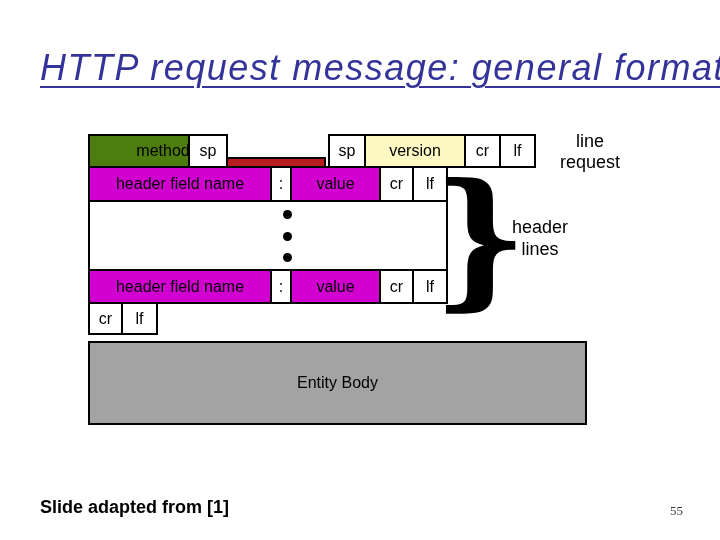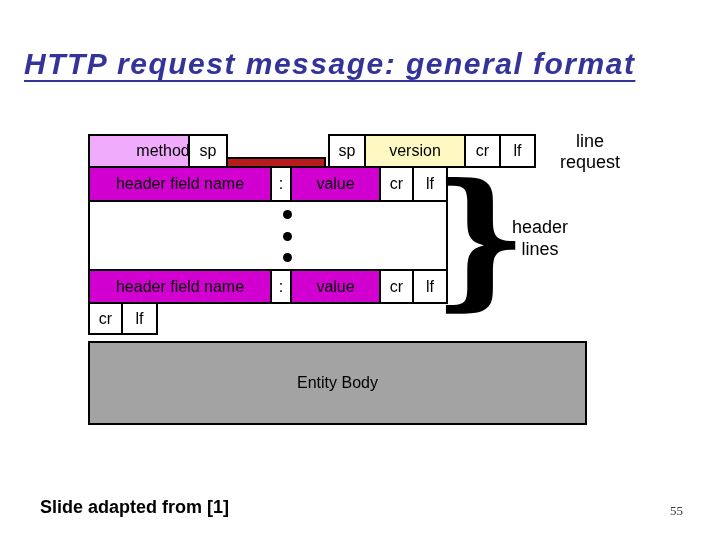--- a/index.html
+++ b/index.html
@@ -5,22 +5,22 @@
   html,body{margin:0;padding:0;background:#fff;}
   #slide{
     position:relative;
     width:720px;height:540px;
     background:#ffffff;
     overflow:hidden;
     font-family:"Liberation Sans", sans-serif;
   }
   
   #title{
-    position:absolute;left:24px;top:47px;width:640px;
-    font-size:30px;font-weight:700;font-style:italic;
+    position:absolute;left:40px;top:47px;width:640px;
+    font-size:36px;font-weight:400;font-style:italic;
     letter-spacing:1.5px;
     text-decoration:underline;
     text-underline-offset:6px;
     text-decoration-thickness:2px;
     white-space:nowrap;
   }
   
   .box{
     position:absolute;
     box-sizing:border-box;
@@ -60,21 +60,21 @@
     font-size:13px;color:#3a3a3a;
   }
 </style>
 </head>
 <body>
 
 <div id="slide">
 
   <div id="title" style="color: rgb(51, 51, 153);">HTTP request message: general format</div>
 
-  <div class="box" style="left: 88px; top: 134px; width: 102px; height: 34px; background-color: #f0abfc; padding-left: 48px;">method</div>
+  <div class="box" style="left: 88px; top: 134px; width: 102px; height: 34px; background-color: #4d7c0f; padding-left: 48px;">method</div>
   <div class="box" style="left: 188px; top: 134px; width: 40px; height: 34px; background-color: rgb(255, 255, 255);">sp</div>
   <div class="box" style="left: 226px; top: 134px; width: 100px; height: 34px; background-color: #b91c1c; margin-top: 23px;">URL</div>
   <div class="box" style="left: 328px; top: 134px; width: 38px; height: 34px; background-color: rgb(255, 255, 255);">sp</div>
   <div class="box" style="left: 364px; top: 134px; width: 102px; height: 34px; background-color: #fef9c3;">version</div>
   <div class="box" style="left: 464px; top: 134px; width: 37px; height: 34px; background-color: rgb(255, 255, 255);">cr</div>
   <div class="box" style="left: 499px; top: 134px; width: 37px; height: 34px; background-color: rgb(255, 255, 255);">lf</div>
 
   <div class="side-label" style="left:542px;top:131px;width:96px;">
     <div>line</div>
     <div>request</div>

